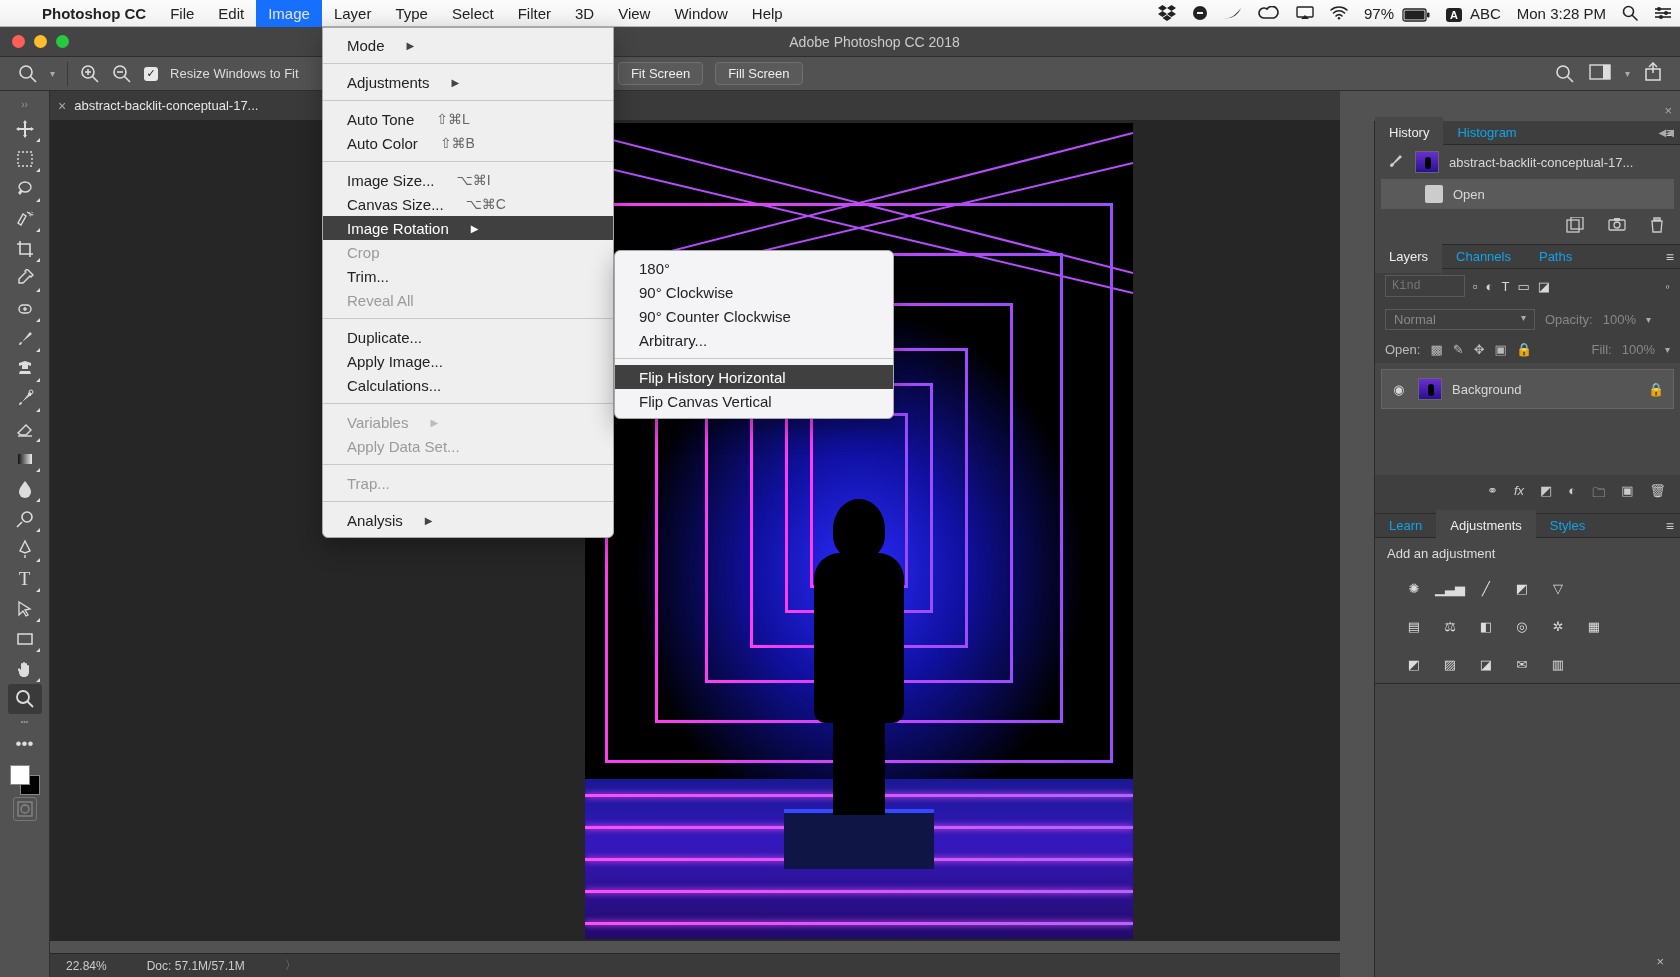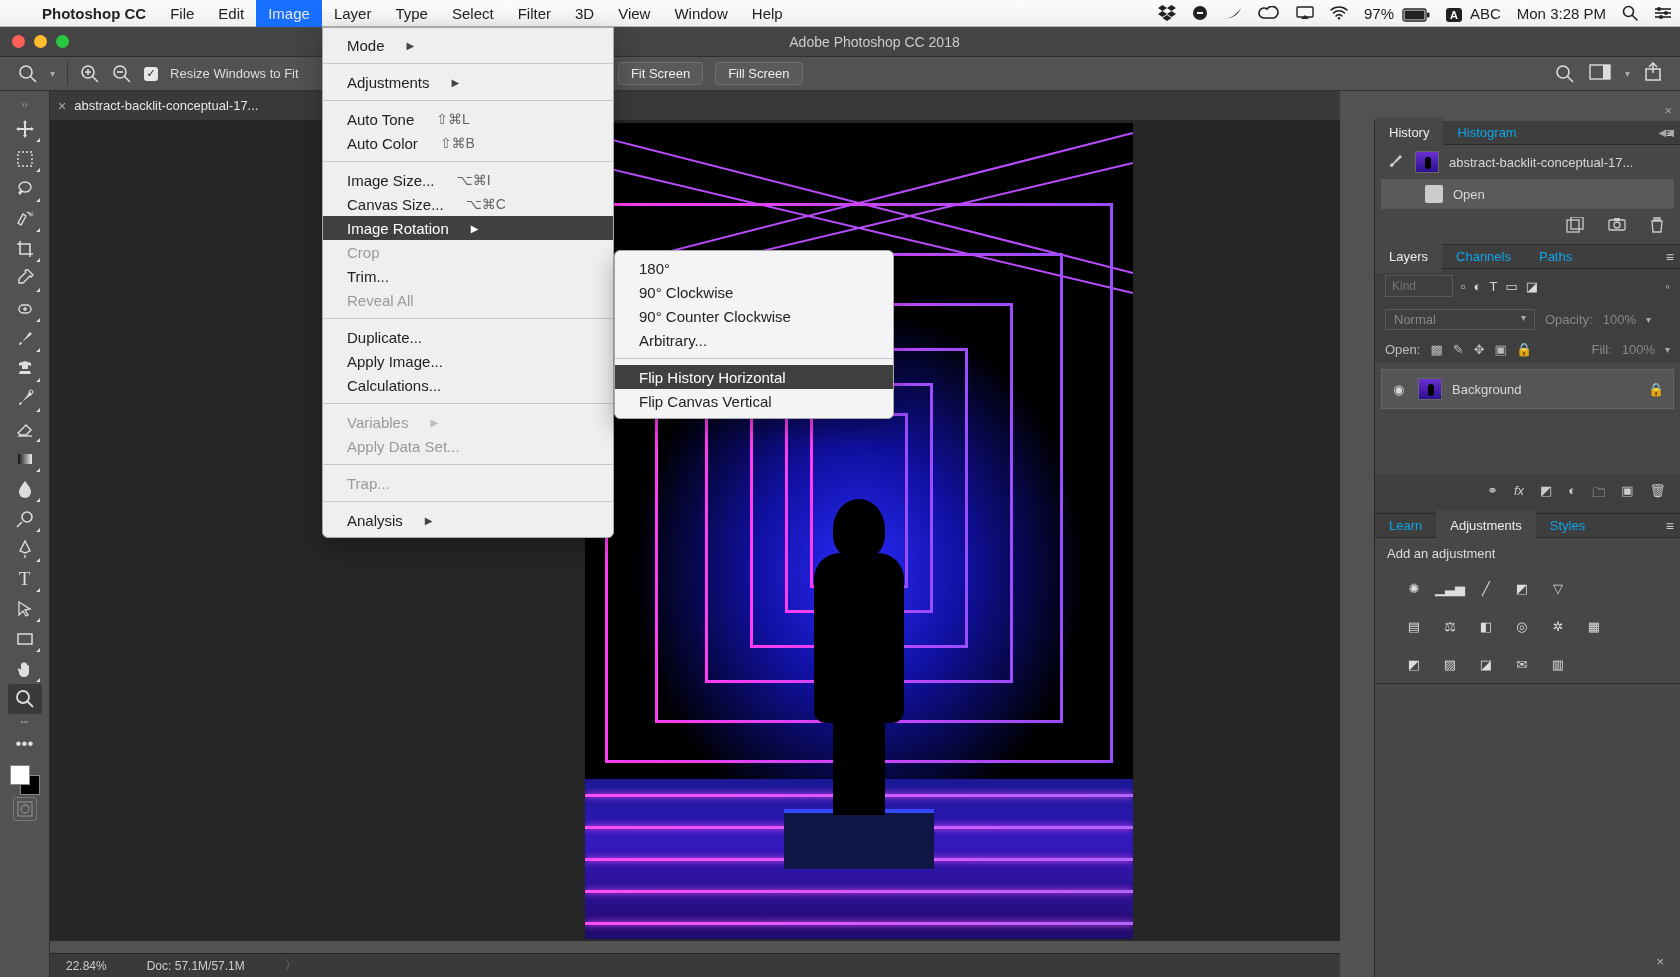--- a/index.html
+++ b/index.html
@@ -611,21 +611,21 @@
   </div>
 
   <div class="pane">
     <div class="ptabs">
       <div class="ptab act">Layers</div>
       <div class="ptab">Channels</div>
       <div class="ptab">Paths</div>
       <div class="burg">≡</div>
     </div>
     <div class="lyr-opts">
-      <input style="width: 68px;" placeholder="Kind">
+      <input style="width: 80px; font-family: Liberation Mono, monospace;" placeholder="Kind">
       <span>▫</span>
       <span>◐</span>
       <span>T</span>
       <span>▭</span>
       <span>◪</span>
       <span style="margin-left:auto">◦</span>
     </div>
     <div class="lyr-row2">
       <div class="drop pale">
         <span>Normal</span>

